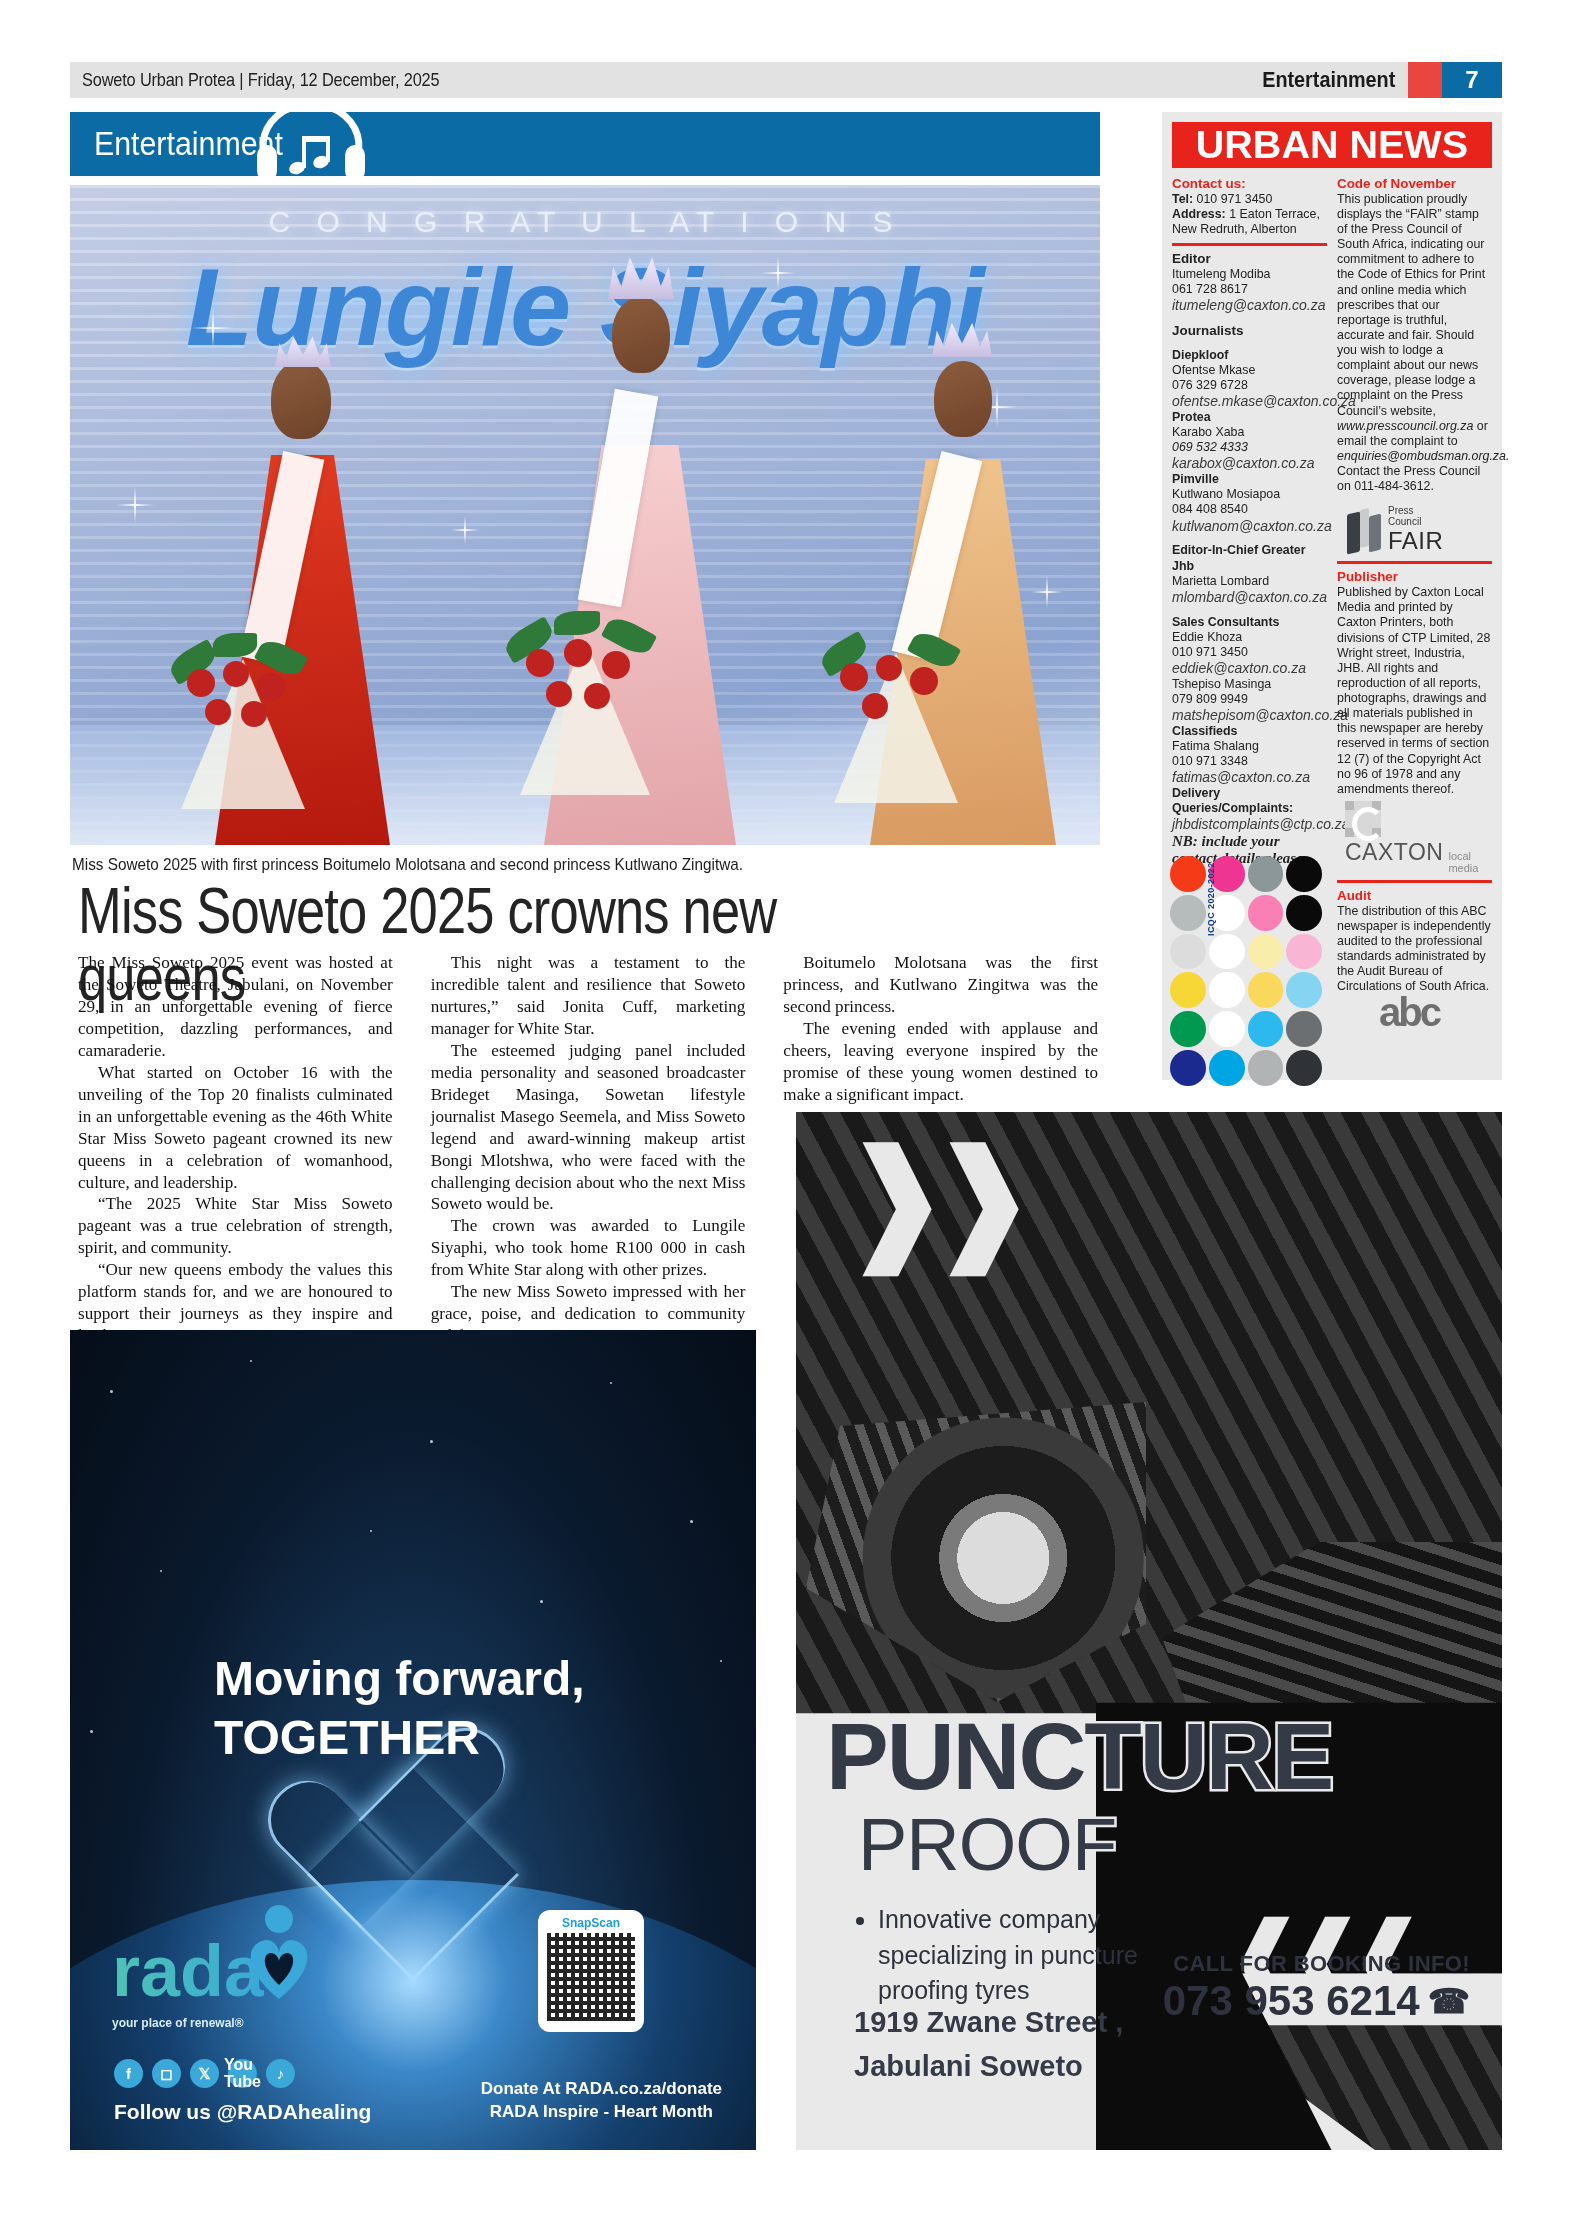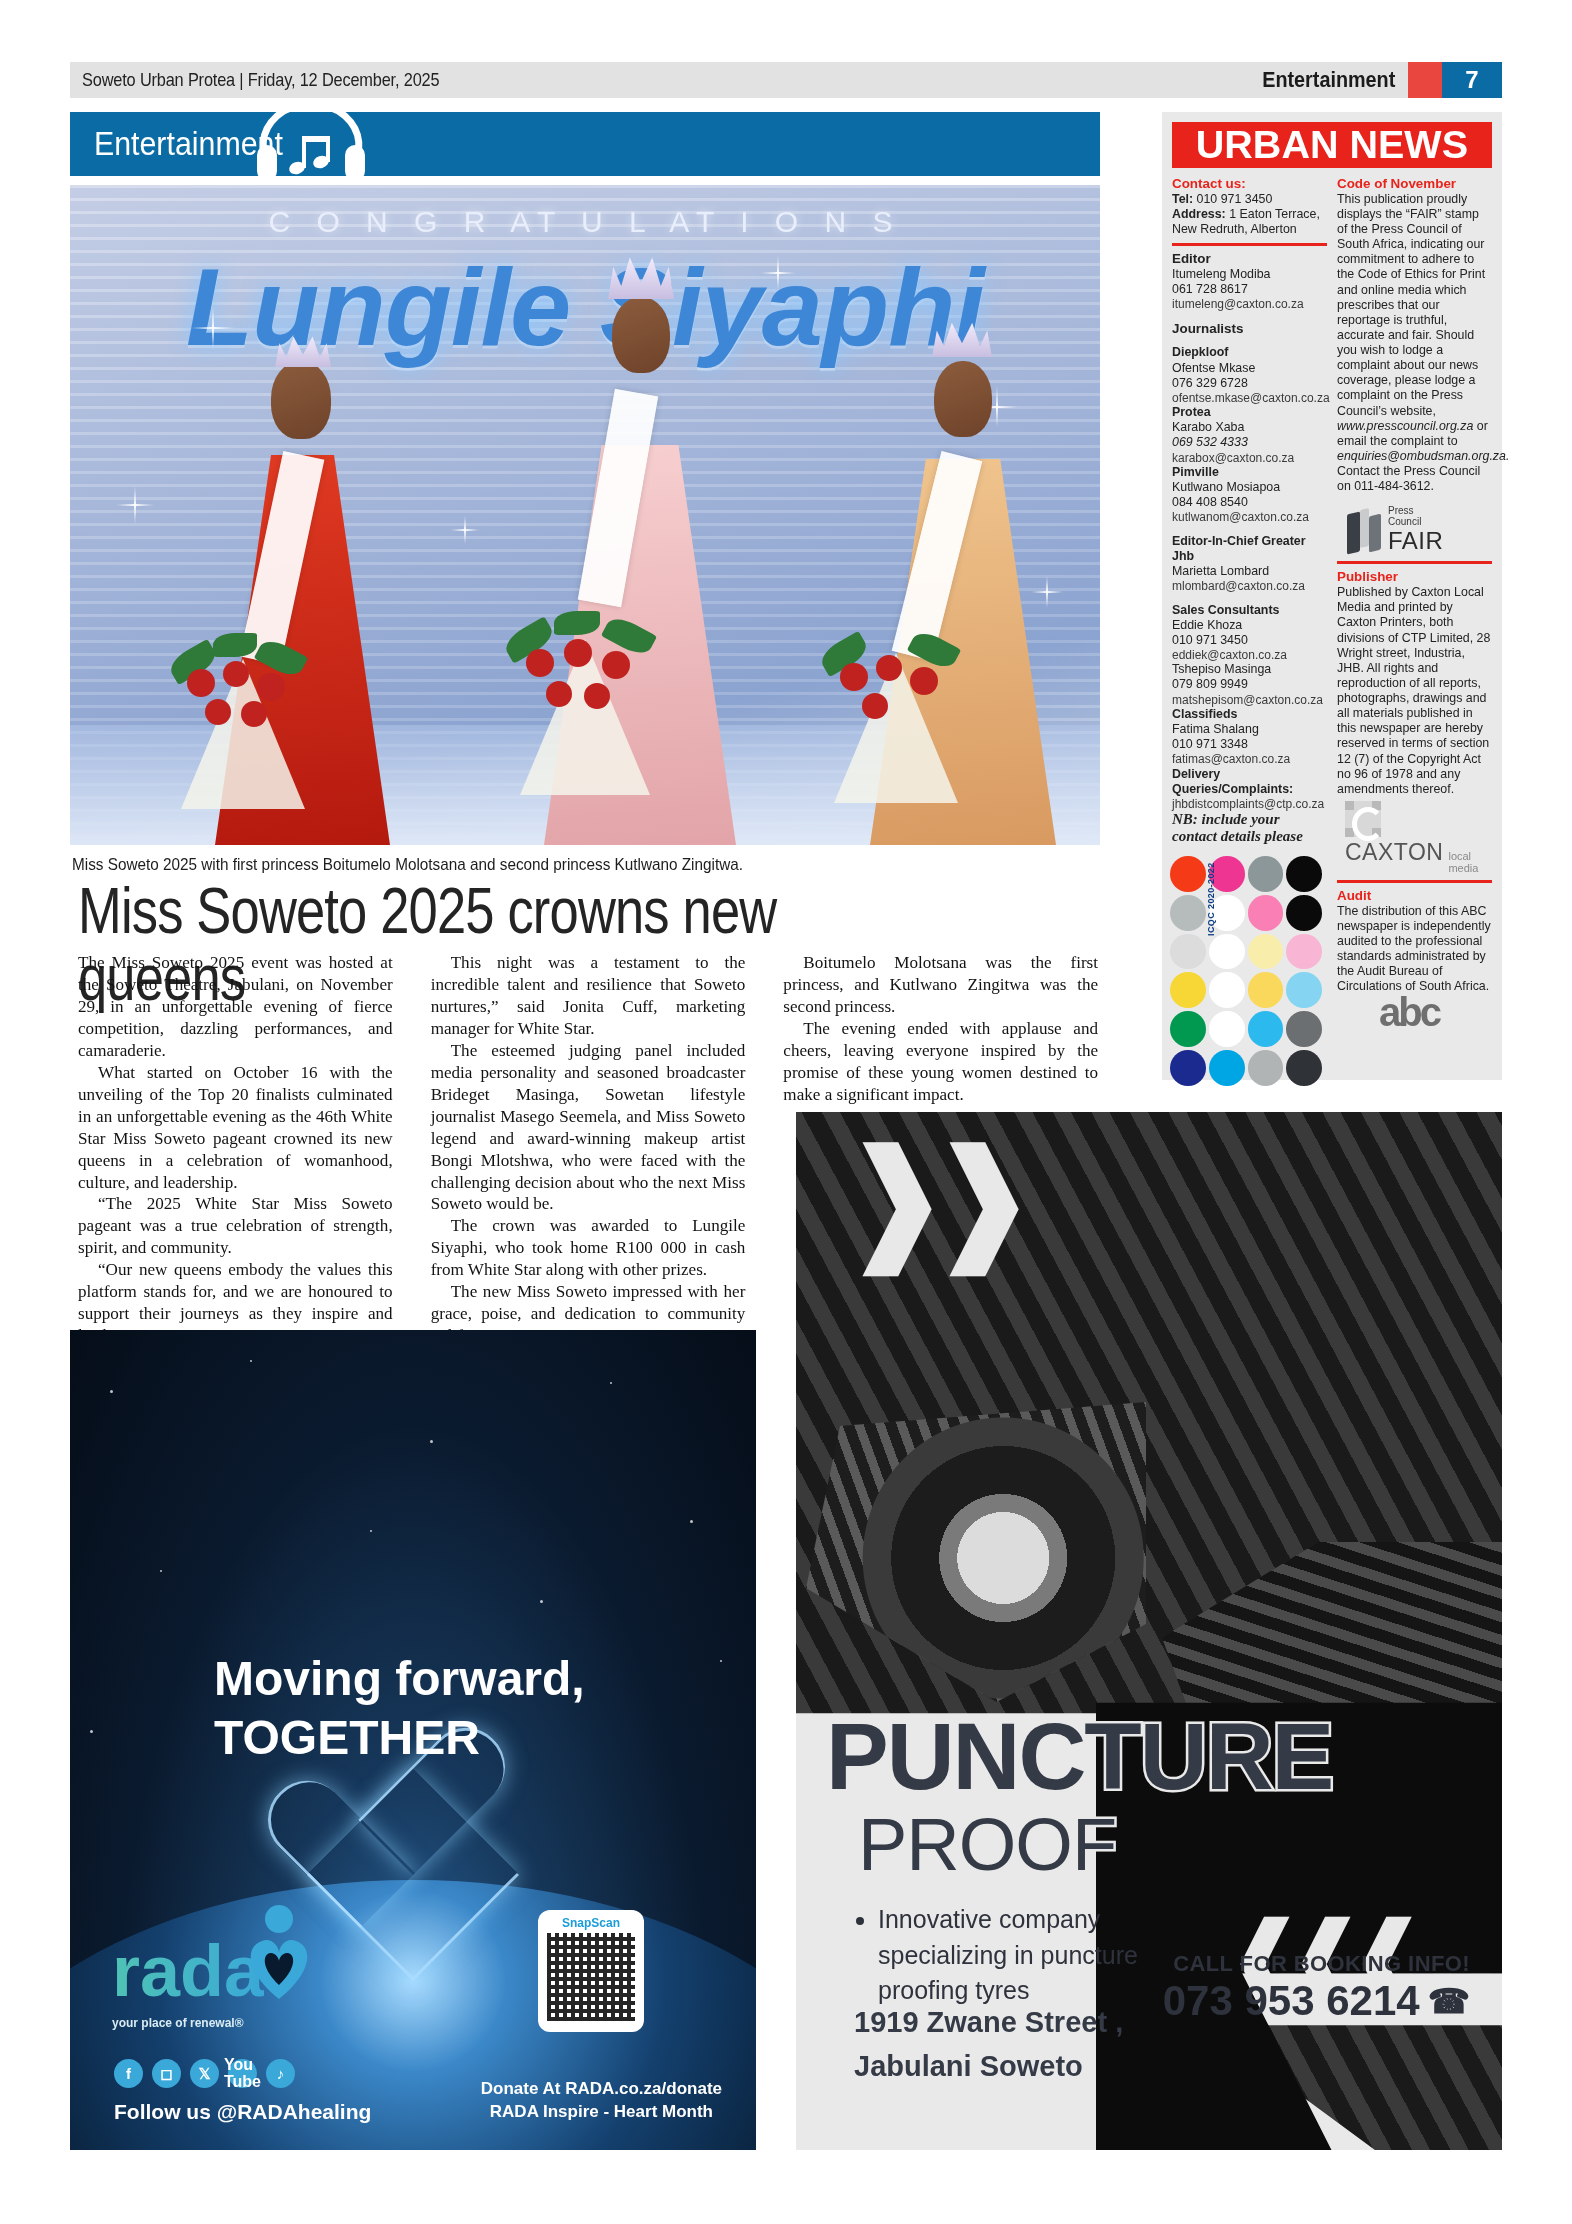--- a/index.html
+++ b/index.html
@@ -160,21 +160,21 @@
   }
   .un-logo span {
     color: #fff; font-weight: bold; font-size: 38px; letter-spacing: 0px;
     transform: scaleX(1.04);
   }
   .sb-cols { display: flex; padding: 8px 10px 0 10px; gap: 10px; }
   .sb-col { width: 155px; }
   .sb-h { color: #e8231c; font-weight: bold; font-size: 13.4px; line-height: 1.18; }
   .sb-t { font-size: 12.4px; line-height: 1.22; color: #232323; }
   .sb-t b { font-weight: bold; }
-  .sb-i { font-size: 12px; color: #3a3a3a; line-height: 1.2; }
+  .sb-i { font-size: 14px; font-style: italic; color: #3a3a3a; line-height: 1.2; }
   .sb-bold { font-weight: bold; font-size: 12.4px; color: #232323; line-height: 1.22; }
   .sb-bolditalic { font-weight: bold; font-style: italic; font-size: 15px; color: #232323; font-family: Liberation Serif, serif; }
   .sb-rule { border-top: 3px solid #e8231c; margin: 6px 0 5px 0; }
   .sp { height: 9px; }
 
   
   .press-logo { display: flex; align-items: center; gap: 7px; margin: 12px 0 4px 10px; }
   .pc-mark { width: 34px; height: 44px; position: relative; }
   .pc-mark i {
     position: absolute; display: block; border-radius: 2px;

